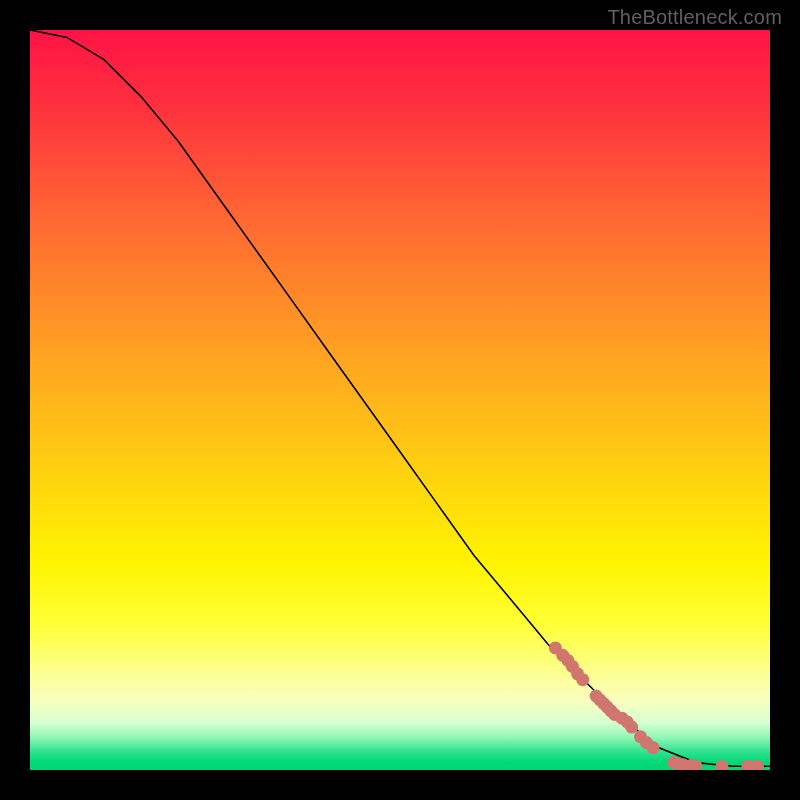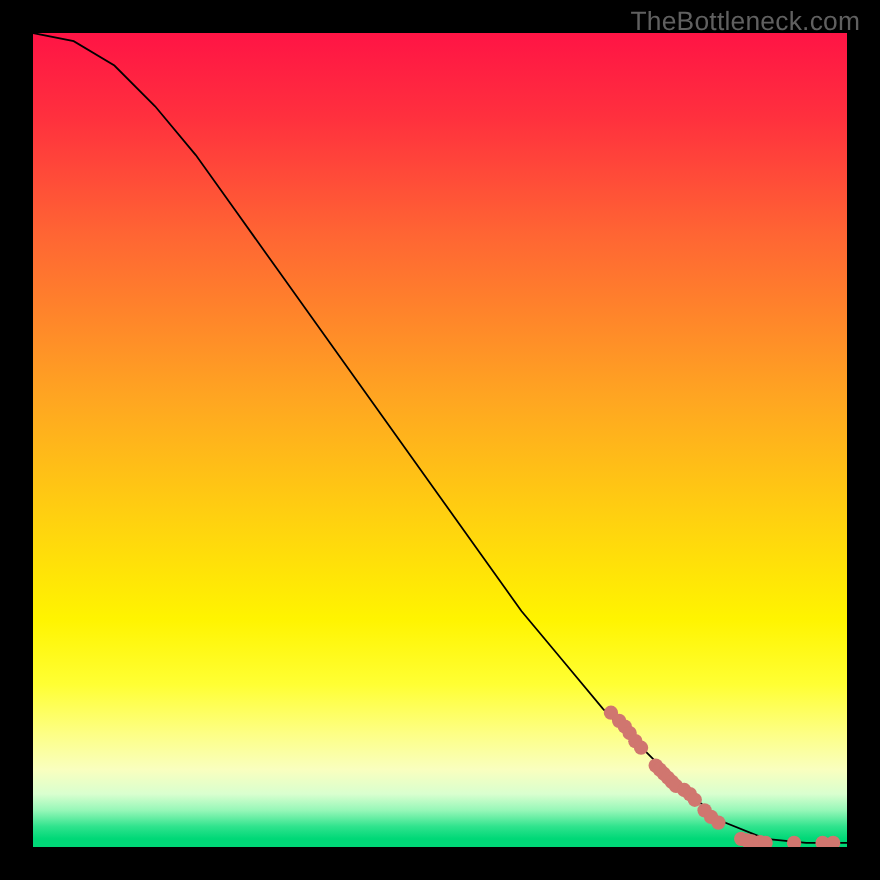--- a/index.html
+++ b/index.html
@@ -15,21 +15,21 @@
     left: 30px;
     top: 30px;
     width: 740px;
     height: 740px;
   }
   .attribution {
     position: absolute;
     top: 6px;
     right: 18px;
     font-family: Arial, Helvetica, sans-serif;
-    font-size: 24px;
+    font-size: 20px;
     color: #606060;
     letter-spacing: 0.2px;
   }
 </style>
 </head>
 <body>
 
 <div class="wrap">
   <svg class="plot" viewBox="0 0 740 740">
     <defs>

